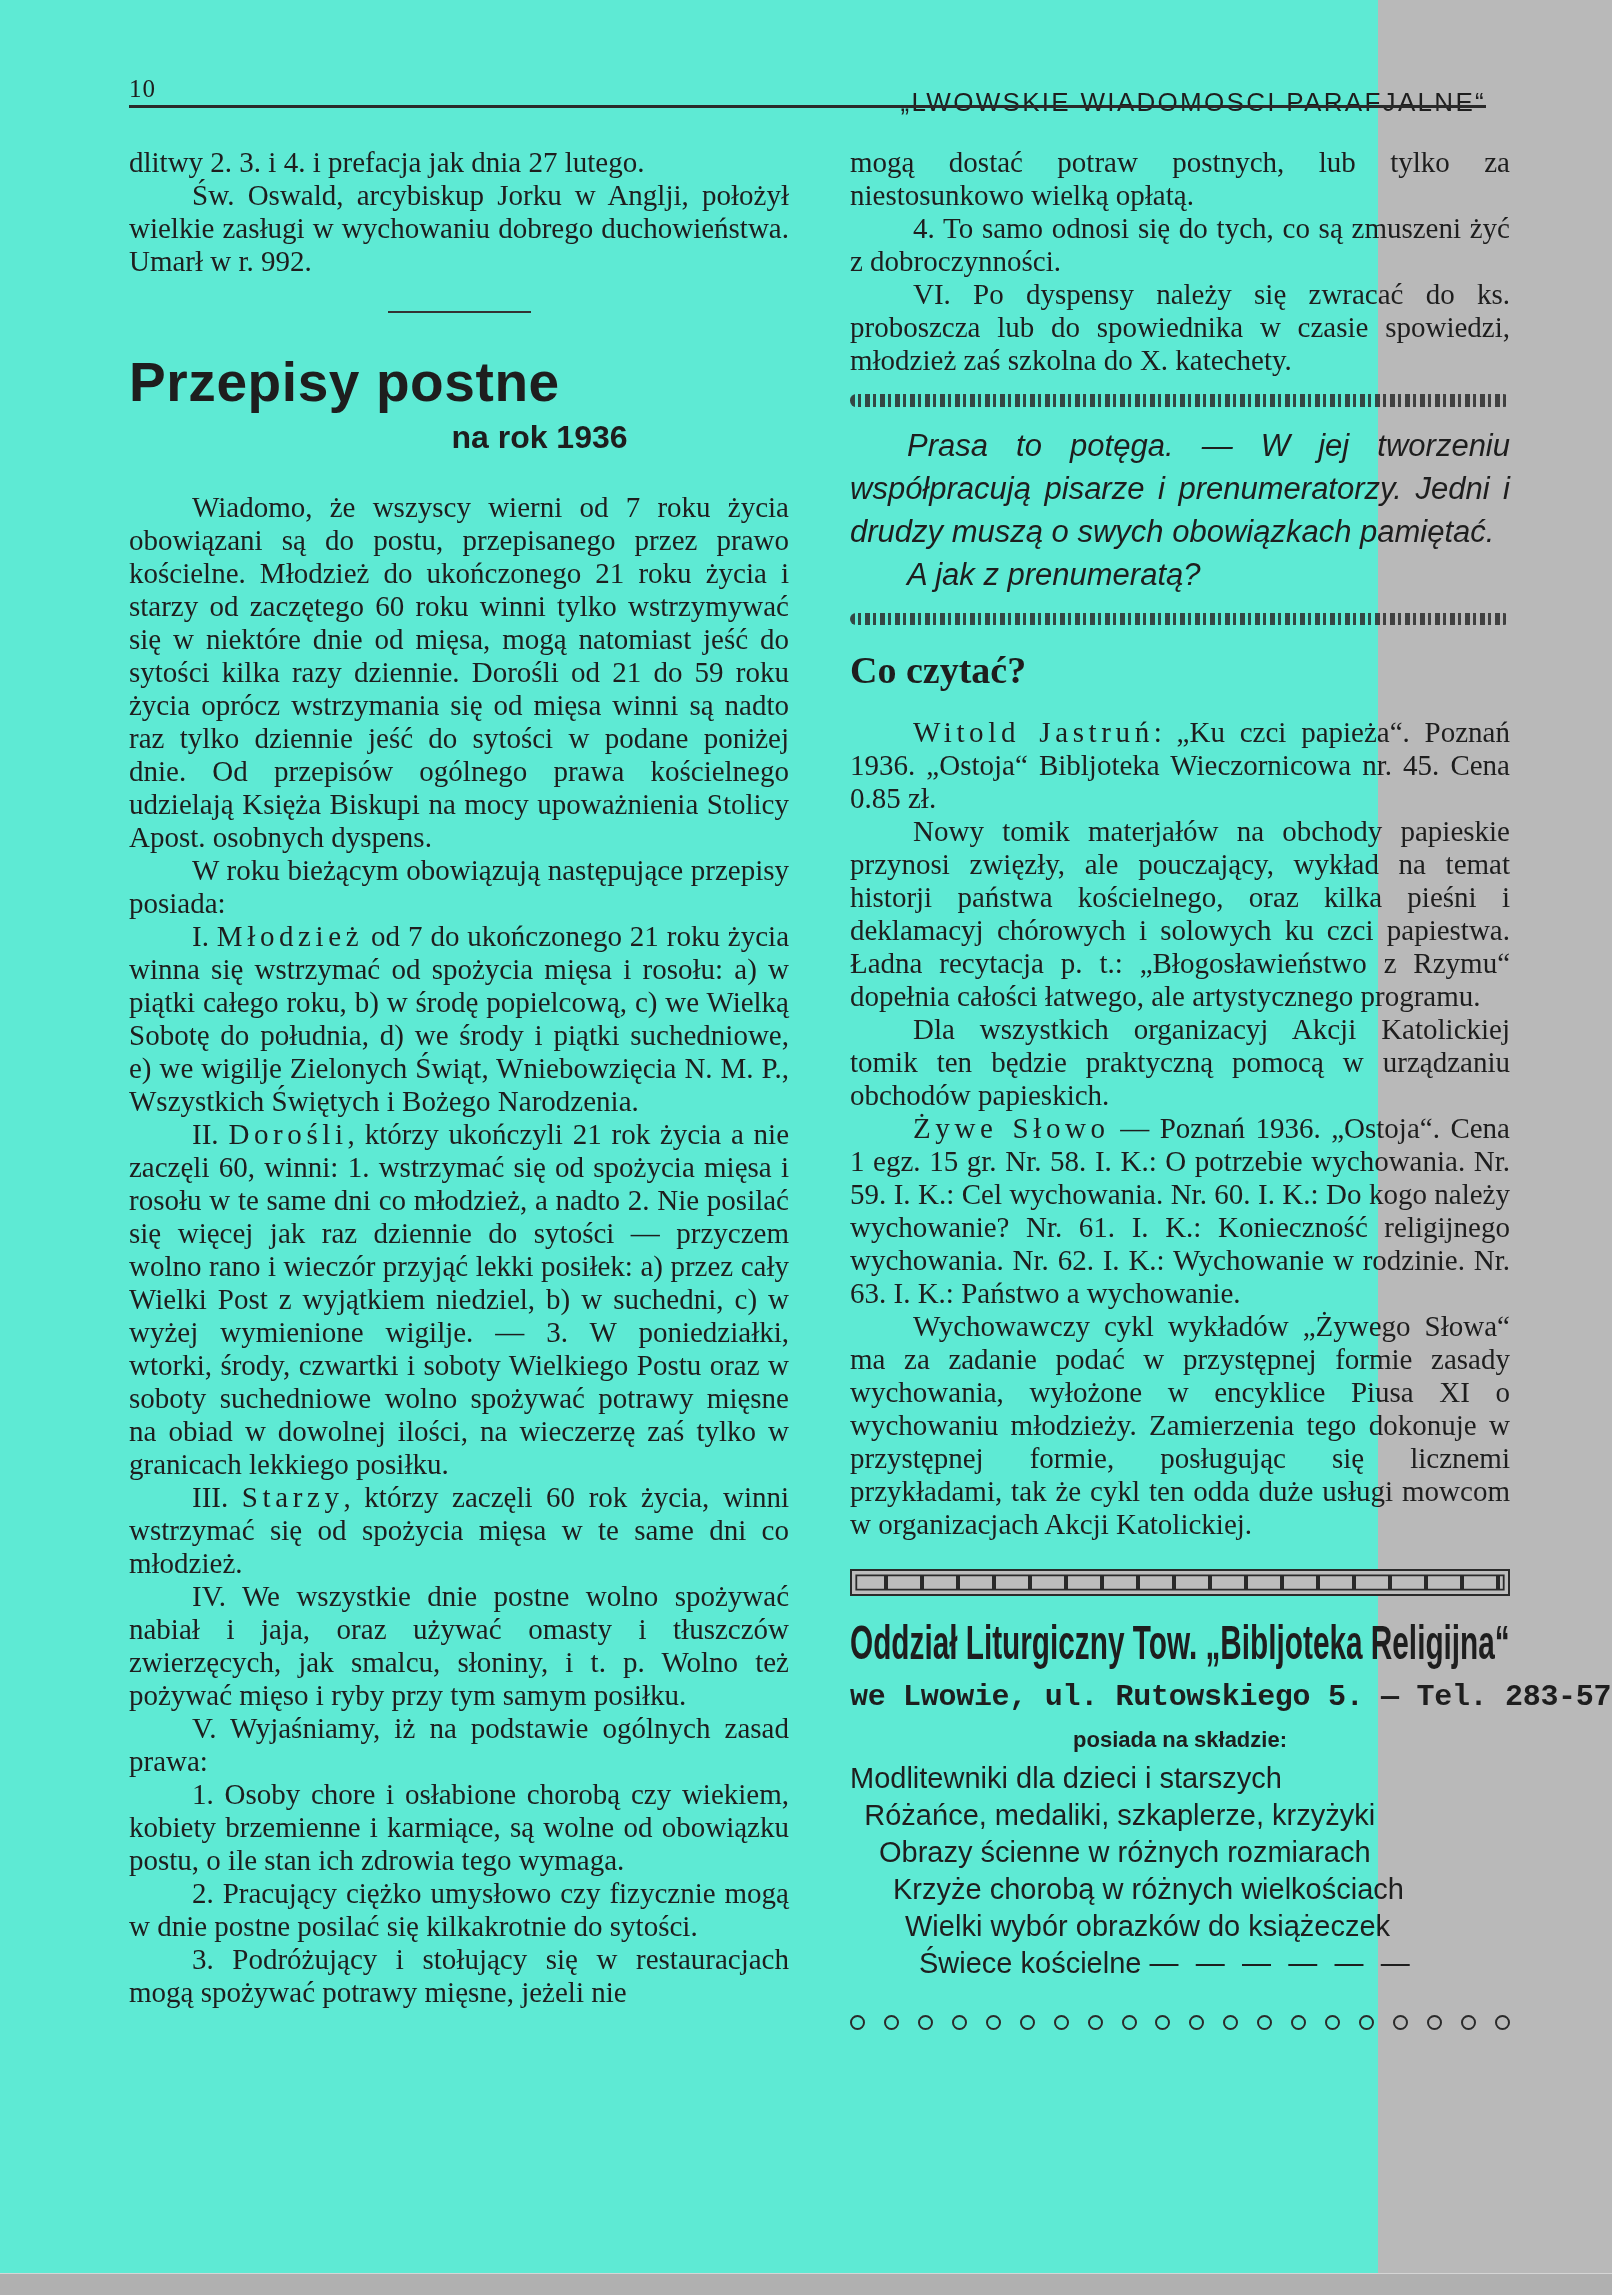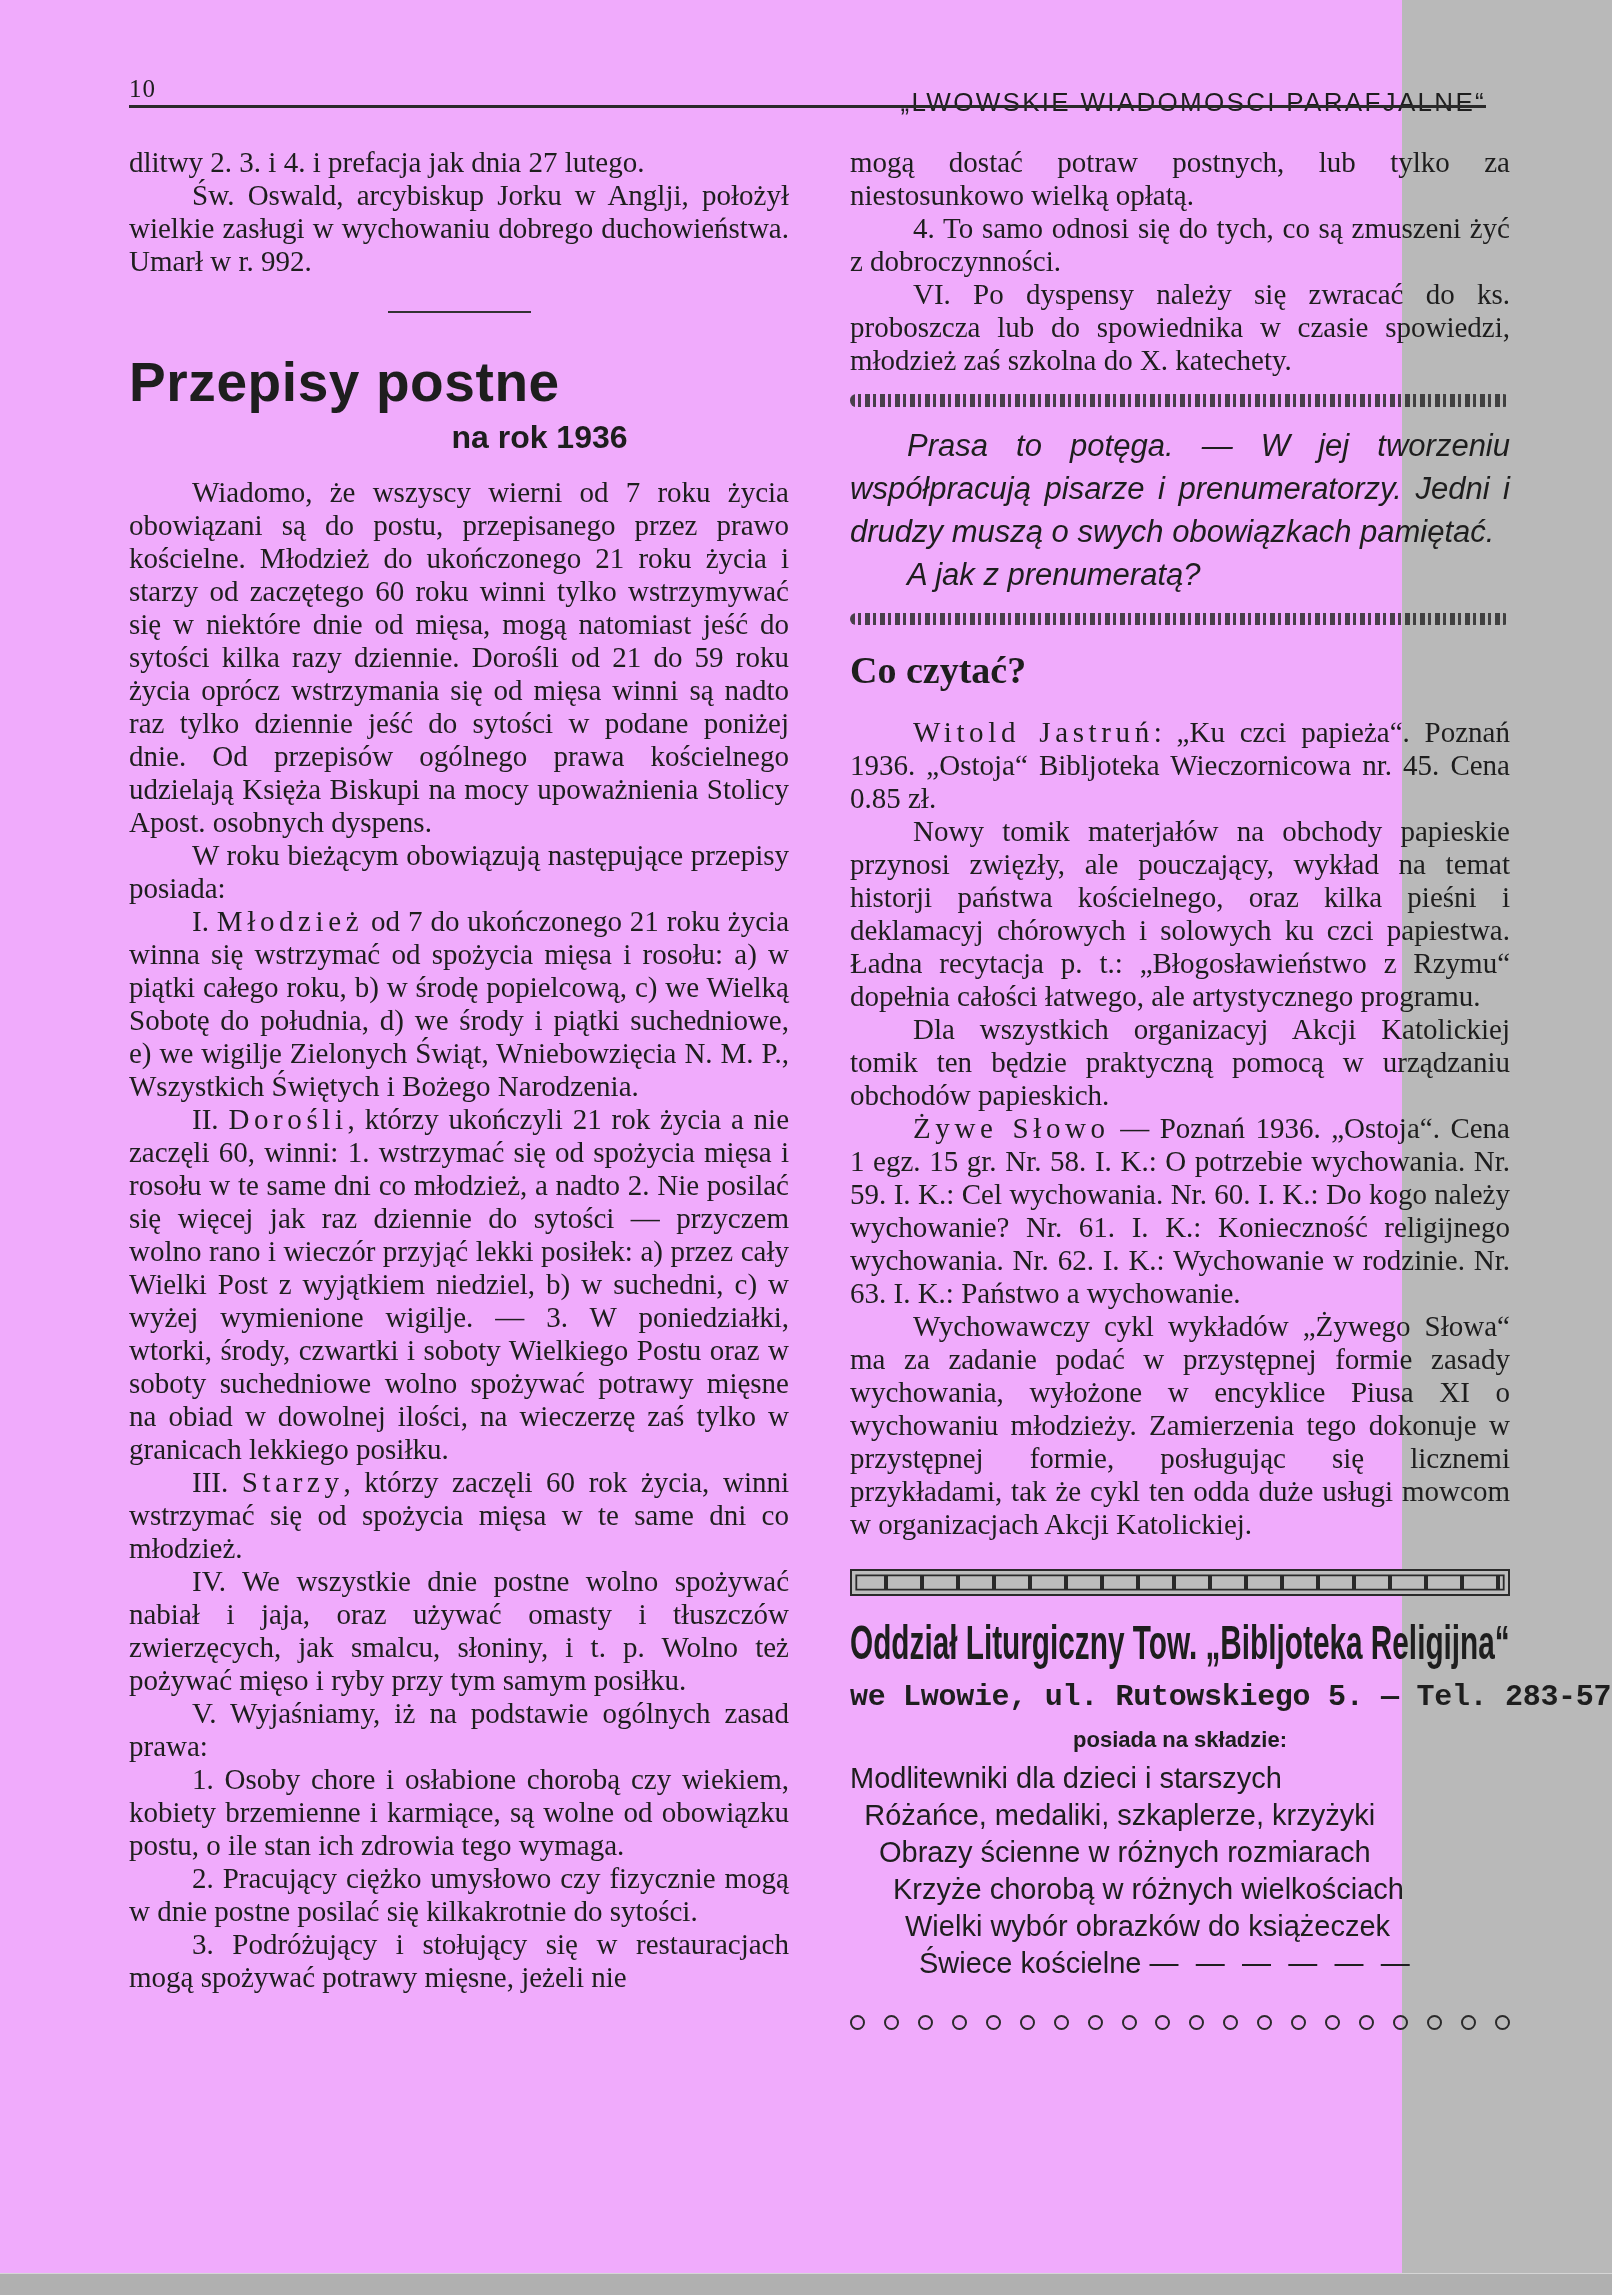--- a/index.html
+++ b/index.html
@@ -6,22 +6,21 @@
   body {
     width: 1613px; height: 2295px;
     background: #b9b9b9;
     font-family: "Liberation Serif", "DejaVu Serif", serif;
     color: #1e1e1e;
     position: relative;
     overflow: hidden;
   }
   .page {
     position: absolute; left: 0; top: 0; width: 1378px; height: 2273px;
-    background: #f0abfc;
-    padding-left: 24px;
+    background: #5eead4;
   }
   .bottom-edge {
     position: absolute; left: 0; top: 2273px; width: 1613px; height: 23px;
     background: #b0b0b0; border-top: 1.1px solid #d6d6d6;
   }
   .header {
     position: absolute; left: 129px; top: 69px; width: 1357px; height: 40px;
   }
   .header .page-num {
     position: absolute; left: 0; top: 5.7px;
@@ -50,21 +49,21 @@
     width: 143px; height: 2.3px; background: #333; margin: 33px auto 38px auto;
   }
   .h-big {
     font-family: "Liberation Sans", "DejaVu Sans", sans-serif;
     font-weight: bold; font-size: 55px; line-height: 63px;
     text-align: left; margin: 0; letter-spacing: 0.6px;
   }
   .h-sub {
     font-family: "Liberation Sans", "DejaVu Sans", sans-serif;
     font-weight: bold; font-size: 32px; line-height: 46px;
-    text-align: center; margin: 0 0 16px 0; padding-left: 161px;
+    text-align: center; margin: 0 0 31px 0; padding-left: 161px;
   }
   .wavy {
     height: 12.6px; margin: 17px 0;
     background: repeating-linear-gradient(90deg, #2b2b2b 0 4.6px, transparent 4.6px 8px, #2b2b2b 8px 11.5px, transparent 11.5px 15px);
     border-radius: 6.3px;
     opacity: .85;
   }
   .press {
     font-family: "Liberation Sans", "DejaVu Sans", sans-serif;
     font-style: italic; font-size: 31px; line-height: 43px;

